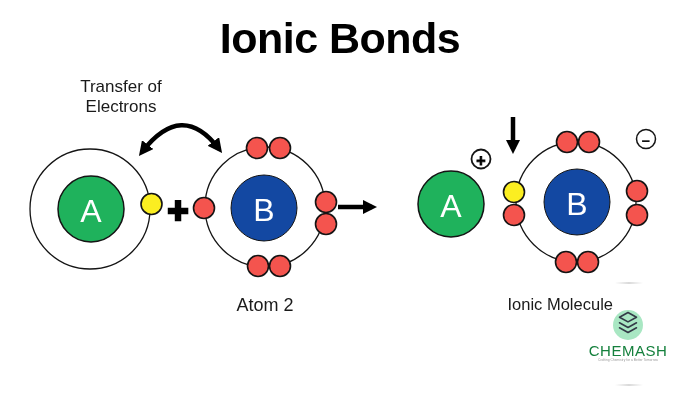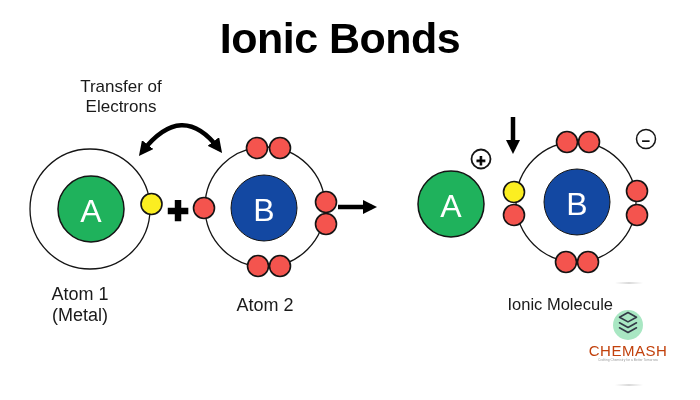--- a/index.html
+++ b/index.html
@@ -16,21 +16,21 @@
   #transfer-label{left:41px;top:77px;width:160px;}
   .caption{font-size:18px;line-height:21px;text-align:center;color:#1a1a1a;}
   #atom1-caption{left:0px;top:284px;width:160px;}
   #atom2-caption{left:185px;top:295px;width:160px;}
   #product-caption{left:413px;top:294px;width:200px;font-size:16.5px;text-align:right;}
   #diagram-svg{left:0;top:0;}
   #diagram-svg text{font-family:"Liberation Sans",sans-serif;}
   .nucleus-symbol{fill:#ffffff;font-size:32px;}
   #logo-brand{
     left:558px;top:342px;width:140px;text-align:center;
-    font-size:15px;letter-spacing:0.5px;color:#c2410c;font-weight:400;
+    font-size:15px;letter-spacing:0.5px;color:#15803d;font-weight:400;
   }
   #logo-tagline{
     left:558px;top:358px;width:140px;text-align:center;
     font-size:6px;color:#9a9a9a;transform:scale(0.55);transform-origin:50% 0;
     white-space:nowrap;
   }
   .faint-edge{
     width:28px;height:2px;
     background:linear-gradient(to right,rgba(0,0,0,0),#d9d9d9,rgba(0,0,0,0));
   }
@@ -113,24 +113,20 @@
     <g>
       <circle cx="628" cy="325" r="15" fill="#a9e7c3"></circle>
       <g fill="none" stroke="#333a47" stroke-width="1.6" stroke-linejoin="round" stroke-linecap="round">
         <path d="M628 312.5 l8.5 4.7 l-8.5 4.7 l-8.5 -4.7 z"></path>
         <path d="M619.5 322.8 l8.5 4.7 l8.5 -4.7"></path>
         <path d="M619.5 327.8 l8.5 4.7 l8.5 -4.7"></path>
       </g>
     </g>
   </svg>
 
-  <div id="atom1-caption" class="abs caption">
-    <div>Atom 1</div>
-    <div>(Metal)</div>
-  </div>
 
   <div id="atom2-caption" class="abs caption">
     <div>Atom 2</div>
   </div>
 
   <div id="product-caption" class="abs caption">Ionic Molecule</div>
 
   <div class="abs faint-edge" style="left:615px;top:282px;"></div>
   <div id="logo-brand" class="abs">CHEMASH</div>
   <div id="logo-tagline" class="abs">Crafting Chemistry for a Better Tomorrow</div>

